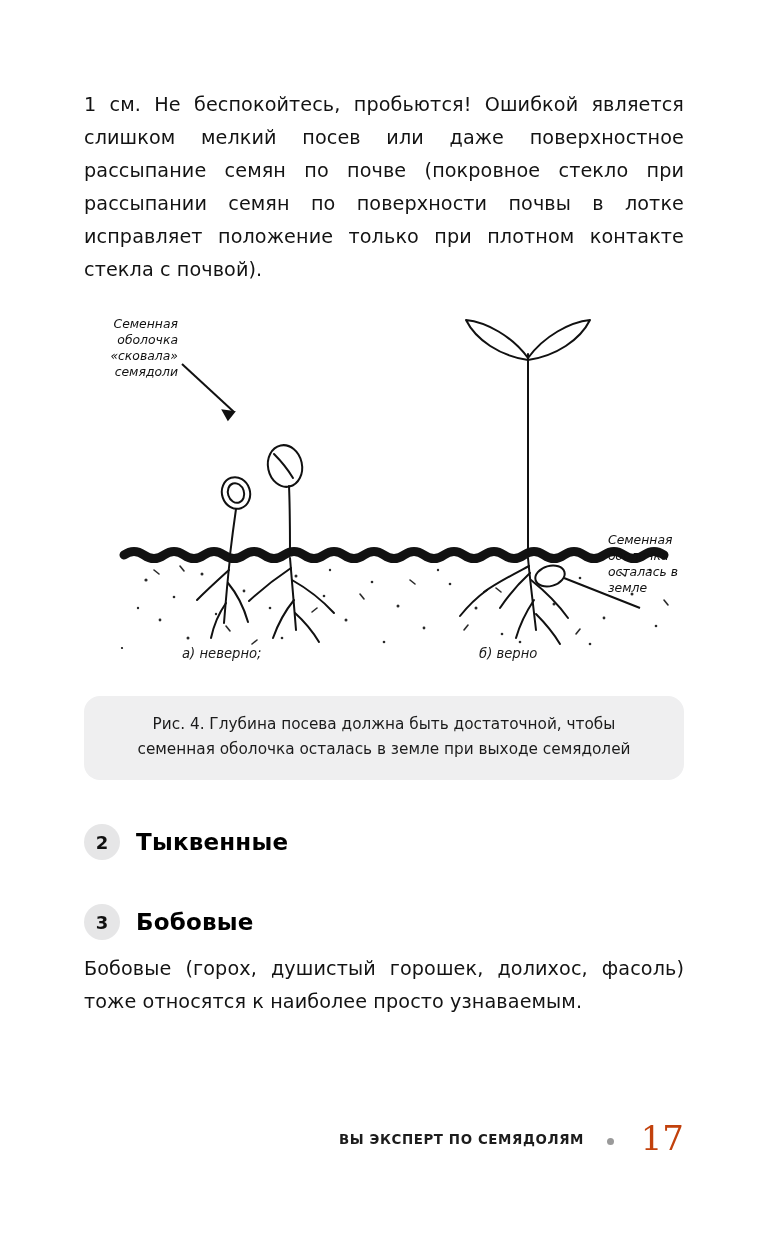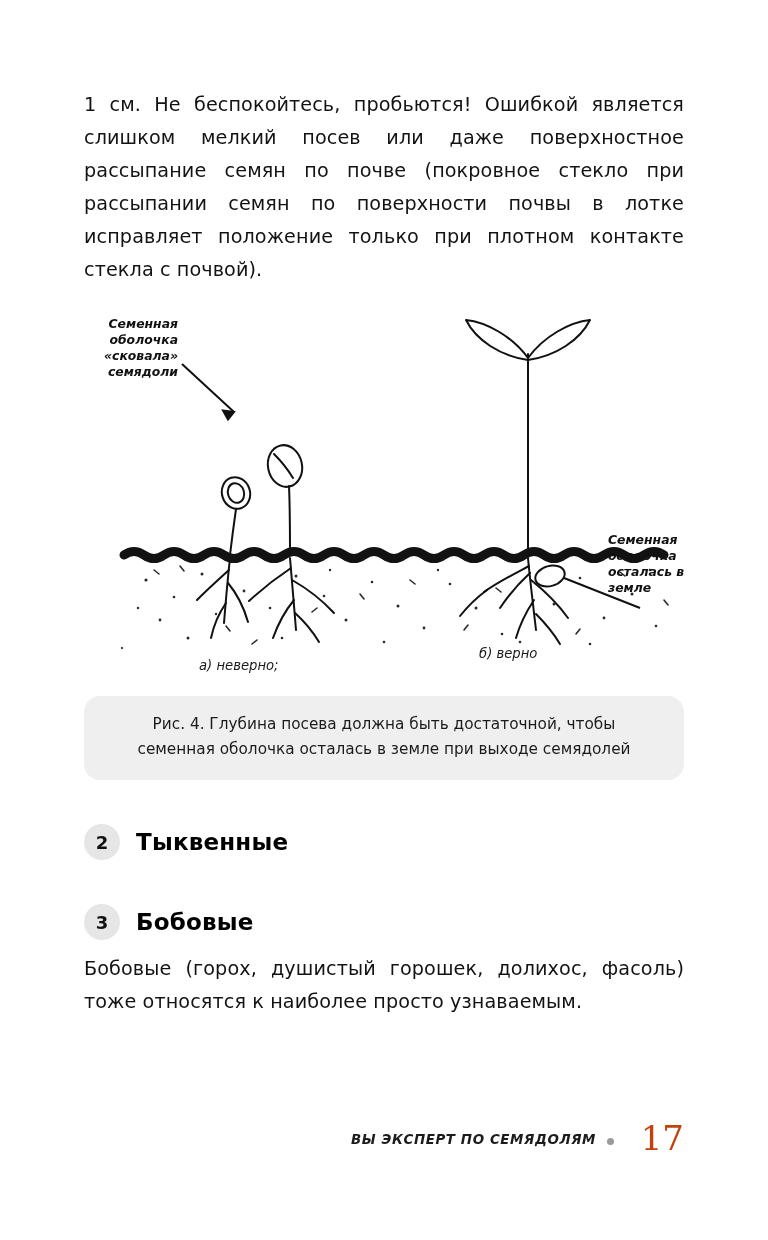--- a/index.html
+++ b/index.html
@@ -55,38 +55,36 @@
     position: absolute;
     width: 100%;
     top: 338px;
     font-size: 13.2px;
     font-style: italic;
     color: #1a1a1a;
   }
   .lbl-a {
     position: absolute;
     left: 98px;
-    top: 12px;
+    top: 0;
     white-space: nowrap;
-    margin-left: 17px;
   }
   .lbl-b {
     position: absolute;
     left: 395px;
     top: 0;
     white-space: nowrap;
   }
 
   .annot {
     position: absolute;
     font-size: 12.4px;
     font-style: italic;
     line-height: 16px;
     color: #111;
-    font-weight: bold;
   }
   .annot-left {
     left: 0px;
     top: 8px;
     width: 94px;
     text-align: right;
   }
   .annot-right {
     left: 524px;
     top: 224px;
@@ -146,25 +144,24 @@
   
   .footer {
     position: absolute;
     left: 84px;
     top: 1118px;
     width: 600px;
     height: 56px;
   }
   .footer-running {
     position: absolute;
-    right: 88px;
+    right: 100px;
     top: 14px;
     font-size: 13.4px;
     font-weight: bold;
-    font-style: italic;
     letter-spacing: 0.6px;
     color: #1c1c1c;
     text-transform: uppercase;
     white-space: nowrap;
   }
   .footer-dot {
     position: absolute;
     right: 70px;
     top: 20px;
     width: 7px;

